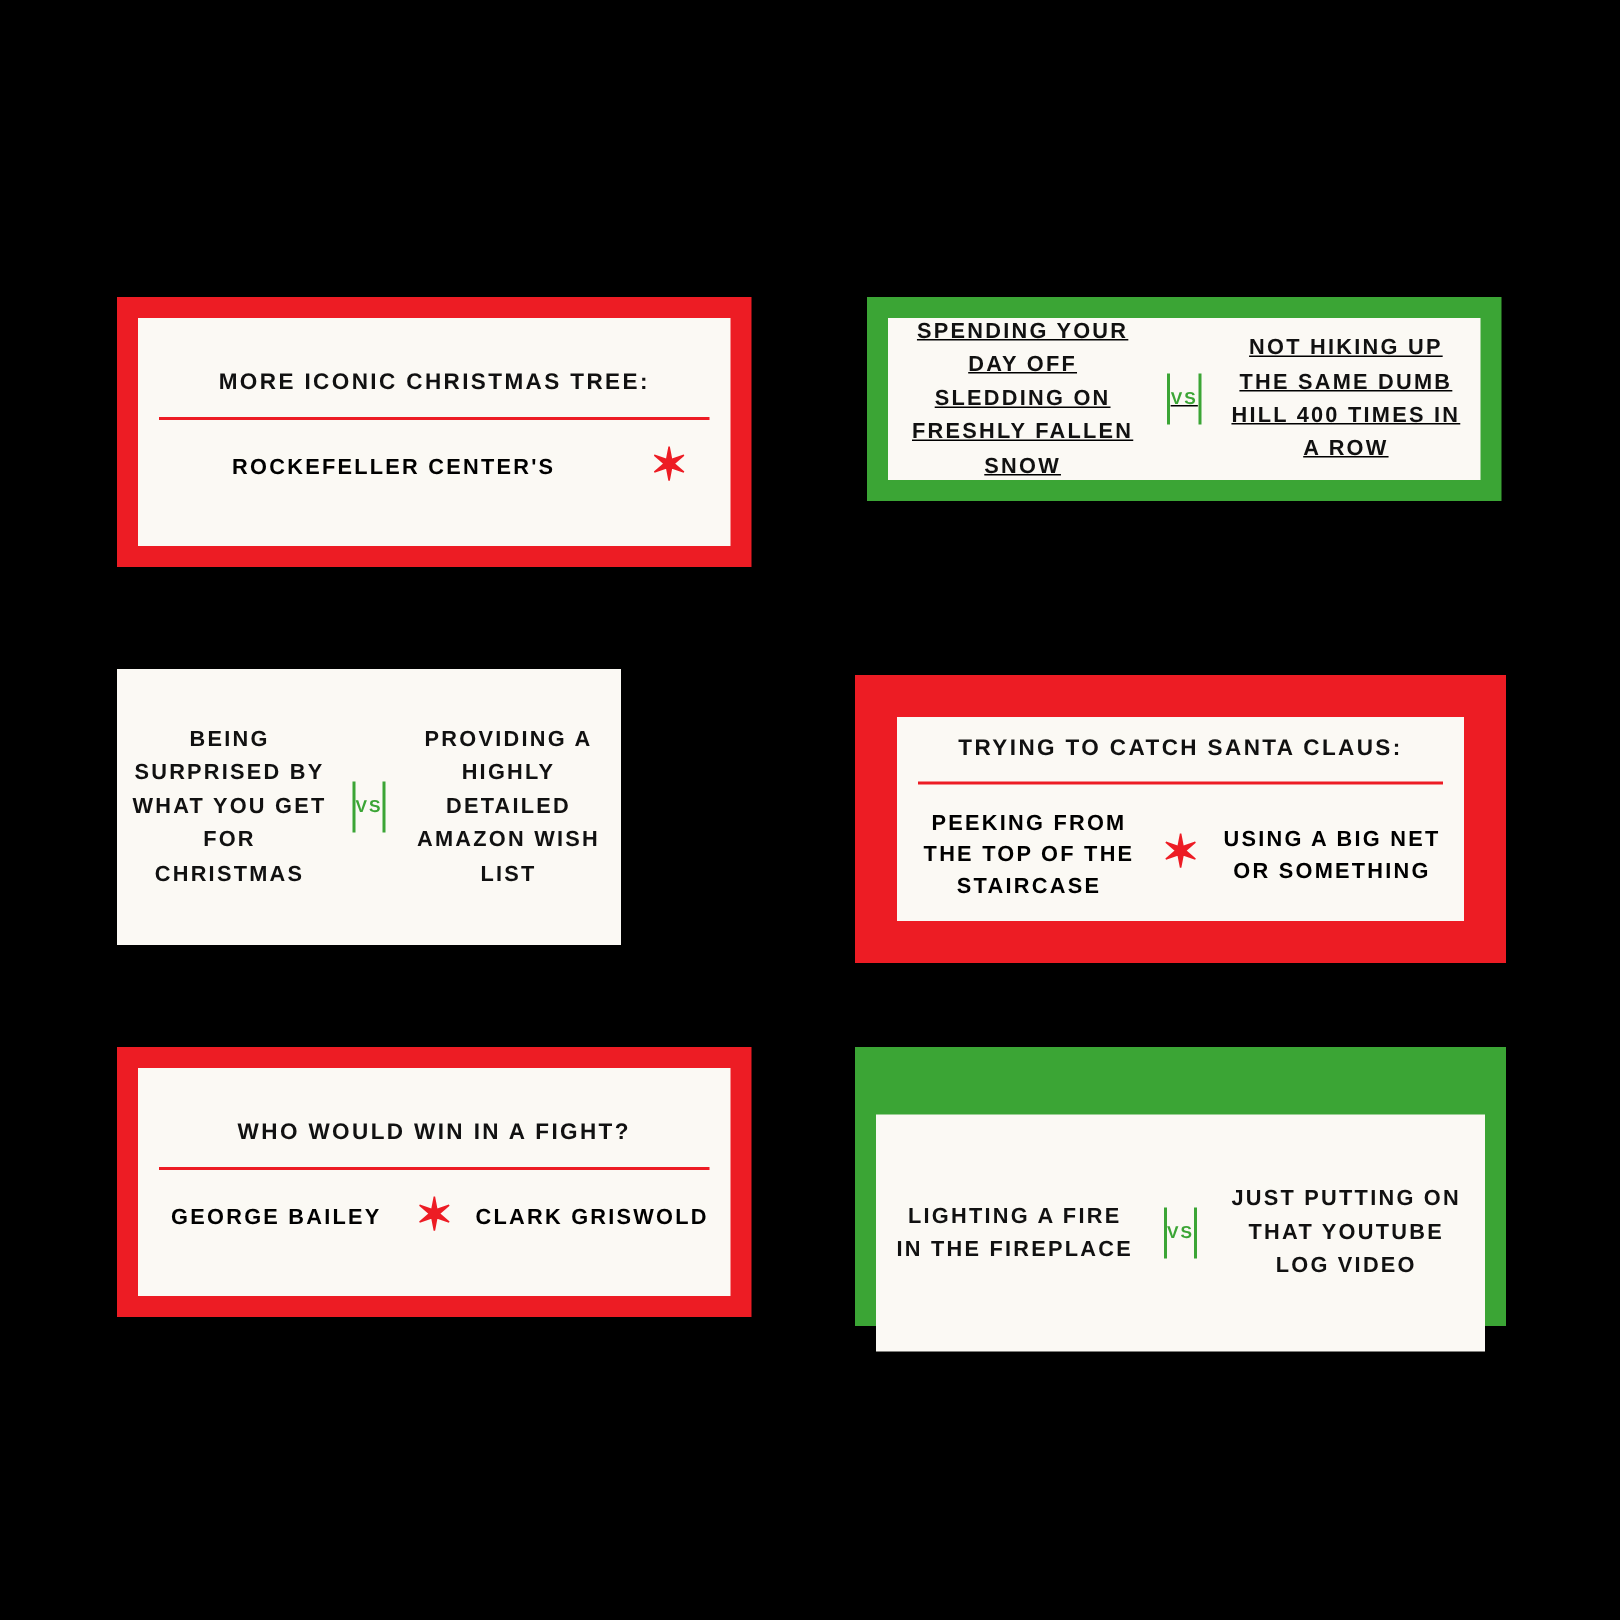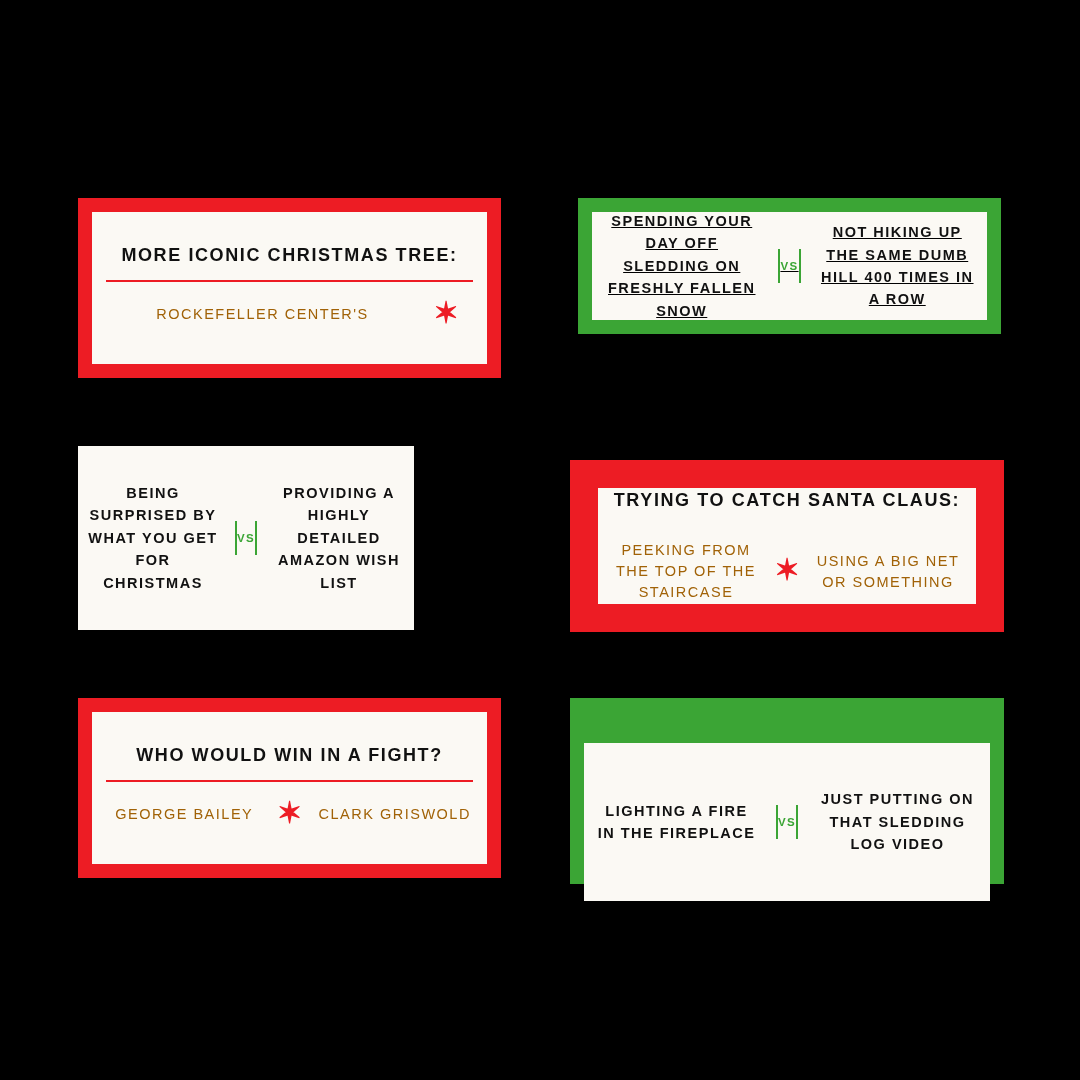--- a/index.html
+++ b/index.html
@@ -40,21 +40,21 @@
     justify-content: center;
     padding: 10px 14px;
   }
 
   
   .frame-red  { background: #ed1c24; }
   .frame-green{ background: #3ba535; }
 
   
   .prompt {
-    font-size: 18px;
+    font-size: 15px;
     font-weight: bold;
     letter-spacing: 1.6px;
     color: #111111;
     text-align: left;
     line-height: 1.25;
     white-space: nowrap;
   }
   .rule {
     height: 2px;
     width: 100%;
@@ -65,24 +65,24 @@
   .options-row {
     display: flex;
     align-items: center;
     justify-content: center;
     width: 100%;
   }
   .opt {
     flex: 1 1 0;
     text-align: center;
     font-size: 14.5px;
-    font-weight: normal;
+    font-weight: bold;
     letter-spacing: 1.5px;
     line-height: 1.45;
-    color: #a16207;
+    color: #000000;
   }
   .star {
     flex: 0 0 auto;
     width: 54px;
     text-align: center;
     color: #ed1c24;
     font-size: 30px;
     line-height: 1;
     font-weight: bold;
     padding-bottom: 4px;
@@ -163,21 +163,21 @@
         <div class="vs-mid">
           <div class="vs-bar vs-bar-green"></div>
           <div class="vs-label vs-label-green">VS</div>
           <div class="vs-bar vs-bar-green"></div>
         </div>
         <div class="vs-col">PROVIDING A HIGHLY DETAILED AMAZON WISH LIST</div>
       </div>
     </div>
   </div>
 
-  <div class="card frame-red" style="left:570px; top:460px; width:434px; height:172px; padding:28px;">
+  <div class="card frame-red" style="left:570px; top:450px; width:434px; height:192px; padding:28px;">
     <div class="card-inner">
       <div class="prompt">TRYING TO CATCH SANTA CLAUS:</div>
       <div class="rule rule-red"></div>
       <div class="options-row">
         <div class="opt">PEEKING FROM THE TOP OF THE STAIRCASE</div>
         <div class="star">✶</div>
         <div class="opt">USING A BIG NET OR SOMETHING</div>
       </div>
     </div>
   </div>
@@ -196,18 +196,18 @@
 
   <div class="card frame-green" style="left:570px; top:698px; width:434px; height:186px; padding:14px;">
     <div class="card-inner" style="padding:6px 10px;margin-top:31px;">
       <div class="vs-row">
         <div class="vs-col">LIGHTING A FIRE IN THE FIREPLACE</div>
         <div class="vs-mid">
           <div class="vs-bar vs-bar-green"></div>
           <div class="vs-label vs-label-green">VS</div>
           <div class="vs-bar vs-bar-green"></div>
         </div>
-        <div class="vs-col">JUST PUTTING ON THAT SLEDDING LOG VIDEO</div>
+        <div class="vs-col">JUST PUTTING ON THAT YOUTUBE LOG VIDEO</div>
       </div>
     </div>
   </div>
 
 </div>
 
 </body></html>

